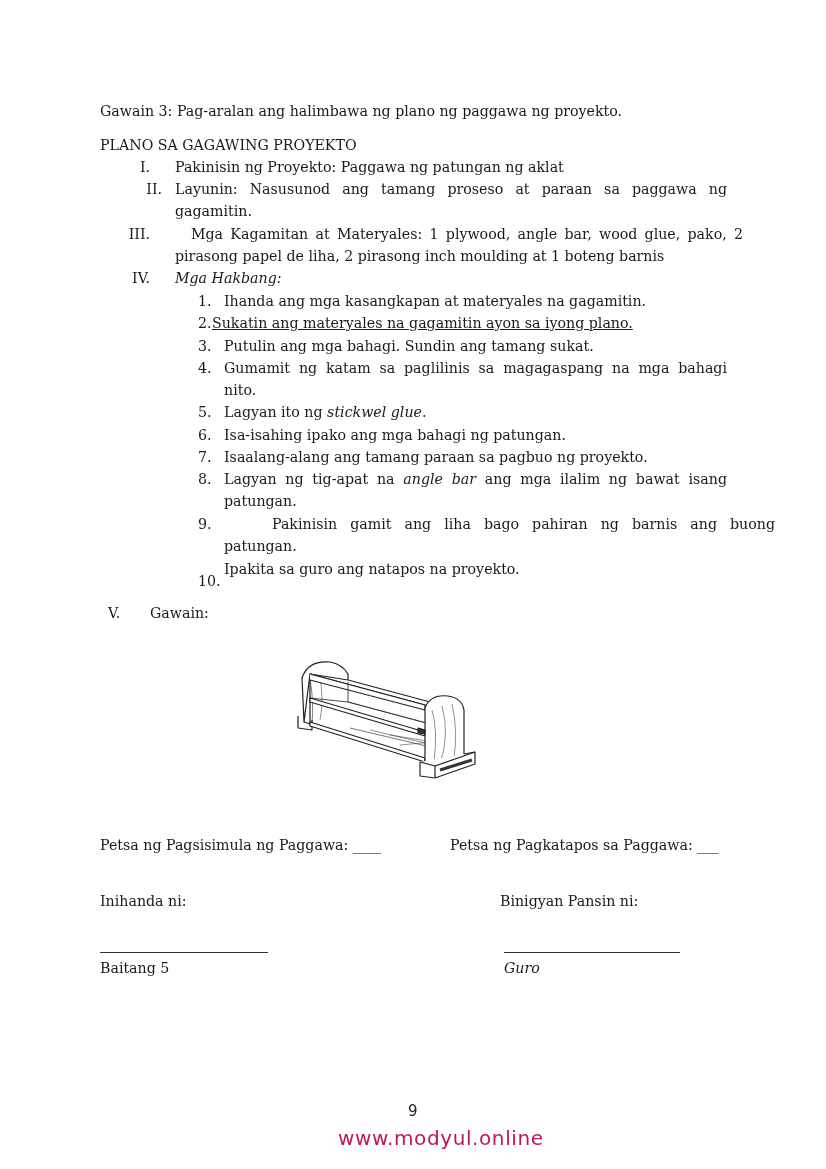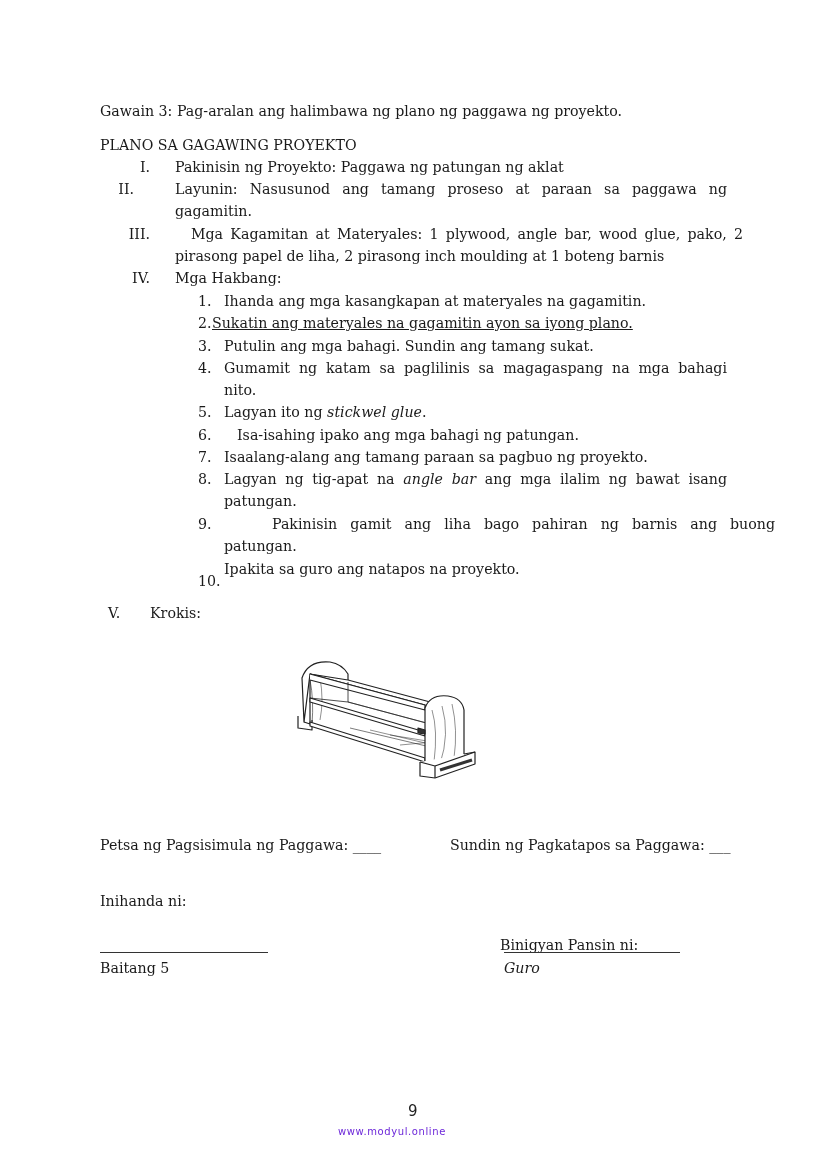--- a/index.html
+++ b/index.html
@@ -8,55 +8,55 @@
       font-family: "DejaVu Serif", "Liberation Serif", serif;
       color: #1a1a1a;
       font-size: 14.2px;
     }
     .abs { position: absolute; white-space: nowrap; }
     .justify { text-align: justify; text-align-last: justify; white-space: normal; }
     .roman { position: absolute; text-align: right; width: 50px; }
     em { font-style: italic; }
     .sigline { position: absolute; height: 0; border-top: 1px solid #333; }
     .watermark {
-      color: #6d28d9; font-family: "DejaVu Sans", "Liberation Sans", sans-serif;
-      font-size: 10px; letter-spacing: 0.6px;
+      color: #be185d; font-family: "DejaVu Sans", "Liberation Sans", sans-serif;
+      font-size: 20px; letter-spacing: 0.6px;
     }
     .pagenum { font-family: "DejaVu Sans", "Liberation Sans", sans-serif; font-size: 15px; color: #222; }
     svg { position: absolute; }
   </style>
 </head>
 <body>
 
 <div>
 
   <div class="abs" style="left:100px; top:103px;">Gawain 3: Pag-aralan ang halimbawa ng plano ng paggawa ng proyekto.</div>
 
   <div class="abs" style="left:100px; top:137px;">PLANO SA GAGAWING PROYEKTO</div>
 
   <div>
     <div class="abs roman" style="left:100px; top:159px;">I.</div>
     <div class="abs" style="left:175px; top:159px;">Pakinisin ng Proyekto: Paggawa ng patungan ng aklat</div>
   </div>
 
   <div>
-    <div class="abs roman" style="left:84px; top:181px;text-align:right;">II.</div>
+    <div class="abs roman" style="left:112px; top:181px;text-align:right;">II.</div>
     <div class="abs justify" style="left:175px; top:181px; width:552px;">Layunin: Nasusunod ang tamang proseso at paraan sa paggawa ng</div>
     <div class="abs" style="left:175px; top:203px;">gagamitin.</div>
   </div>
 
   <div>
     <div class="abs roman" style="left:100px; top:226px;">III.</div>
     <div class="abs justify" style="left:175px; top:226px; width:552px;margin-left:16px;">Mga Kagamitan at Materyales: 1 plywood, angle bar, wood glue, pako, 2</div>
     <div class="abs" style="left:175px; top:248px;">pirasong papel de liha, 2 pirasong inch moulding at 1 boteng barnis</div>
   </div>
 
   <div>
     <div class="abs roman" style="left:100px; top:270px;">IV.</div>
-    <div class="abs" style="left:175px; top:270px;">Mga Hakbang:</div>
+    <div class="abs" style="left:175px; top:270px;font-style:italic;">Mga Hakbang:</div>
   </div>
 
   <div>
     <div>
       <div class="abs" style="left:198px; top:293px;">1.</div>
       <div class="abs" style="left:224px; top:293px;">Ihanda ang mga kasangkapan at materyales na gagamitin.</div>
     </div>
     <div>
       <div class="abs" style="left:198px; top:315px;">2.</div>
       <div class="abs" style="left:212px; top:315px;text-decoration:underline;">Sukatin ang materyales na gagamitin ayon sa iyong plano.</div>
@@ -69,21 +69,21 @@
       <div class="abs" style="left:198px; top:360px;">4.</div>
       <div class="abs justify" style="left:224px; top:360px; width:503px;">Gumamit ng katam sa paglilinis sa magagaspang na mga bahagi</div>
       <div class="abs" style="left:224px; top:382px;">nito.</div>
     </div>
     <div>
       <div class="abs" style="left:198px; top:404px;">5.</div>
       <div class="abs" style="left:224px; top:404px;"><span>Lagyan ito ng </span><em>stickwel glue</em><span>.</span></div>
     </div>
     <div>
       <div class="abs" style="left:198px; top:427px;">6.</div>
-      <div class="abs" style="left:224px; top:427px;margin-left:13px;">Isa-isahing ipako ang mga bahagi ng patungan.</div>
+      <div class="abs" style="left:224px; top:427px;">Isa-isahing ipako ang mga bahagi ng patungan.</div>
     </div>
     <div>
       <div class="abs" style="left:198px; top:449px;">7.</div>
       <div class="abs" style="left:224px; top:449px;">Isaalang-alang ang tamang paraan sa pagbuo ng proyekto.</div>
     </div>
     <div>
       <div class="abs" style="left:198px; top:471px;">8.</div>
       <div class="abs justify" style="left:224px; top:471px; width:503px;"><span>Lagyan ng tig-apat na </span><em>angle bar</em><span> ang mga ilalim ng bawat isang</span></div>
       <div class="abs" style="left:224px; top:493px;">patungan.</div>
     </div>
@@ -93,21 +93,21 @@
       <div class="abs" style="left:224px; top:538px;">patungan.</div>
     </div>
     <div>
       <div class="abs" style="left:198px; top:561px;margin-top:12px;">10.</div>
       <div class="abs" style="left:224px; top:561px;">Ipakita sa guro ang natapos na proyekto.</div>
     </div>
   </div>
 
   <div>
     <div class="abs" style="left:108px; top:605px;">V.</div>
-    <div class="abs" style="left:150px; top:605px;">Krokis:</div>
+    <div class="abs" style="left:150px; top:605px;">Gawain:</div>
   </div>
 
   <svg style="left:290px; top:650px;" width="200" height="140" viewBox="0 0 200 140">
     <g fill="none" stroke="#222" stroke-width="1.2" stroke-linejoin="round">
 
       <path d="M14 72 L12 28 Q18 10 40 12 Q52 14 58 24 L58 32 L20 24 Z" fill="#fff"></path>
       <path d="M14 72 L20 74 L20 30"></path>
       <path d="M20 30 Q24 50 22 74" stroke-width="0.6"></path>
       <path d="M30 28 Q34 50 30 70" stroke-width="0.5"></path>
 
@@ -136,24 +136,24 @@
       <path d="M130 112 L130 126 L145 128 L185 114 L185 102 L174 104" fill="#fff"></path>
       <path d="M130 112 L145 116 L145 128"></path>
       <path d="M145 116 L185 102"></path>
       <path d="M150 120 L182 110" stroke="#333" stroke-width="3"></path>
 
       <path d="M128 78 L135 80 L135 84 L128 83 Z" fill="#333"></path>
     </g>
   </svg>
 
   <div class="abs" style="left:100px; top:837px;">Petsa ng Pagsisimula ng Paggawa: ____</div>
-  <div class="abs" style="left:450px; top:837px;">Sundin ng Pagkatapos sa Paggawa: ___</div>
+  <div class="abs" style="left:450px; top:837px;">Petsa ng Pagkatapos sa Paggawa: ___</div>
 
   <div class="abs" style="left:100px; top:893px;">Inihanda ni:</div>
-  <div class="abs" style="left:500px; top:893px;margin-top:44px;">Binigyan Pansin ni:</div>
+  <div class="abs" style="left:500px; top:893px;">Binigyan Pansin ni:</div>
 
   <div class="sigline" style="left:100px; top:952px; width:168px;"></div>
   <div class="sigline" style="left:504px; top:952px; width:176px;"></div>
 
   <div class="abs" style="left:100px; top:960px;">Baitang 5</div>
   <div class="abs" style="left:504px; top:960px;font-style:italic;">Guro</div>
 
   <div class="abs pagenum" style="left:408px; top:1102px;">9</div>
   <div class="abs watermark" style="left:338px; top:1126px;">www.modyul.online</div>
 

